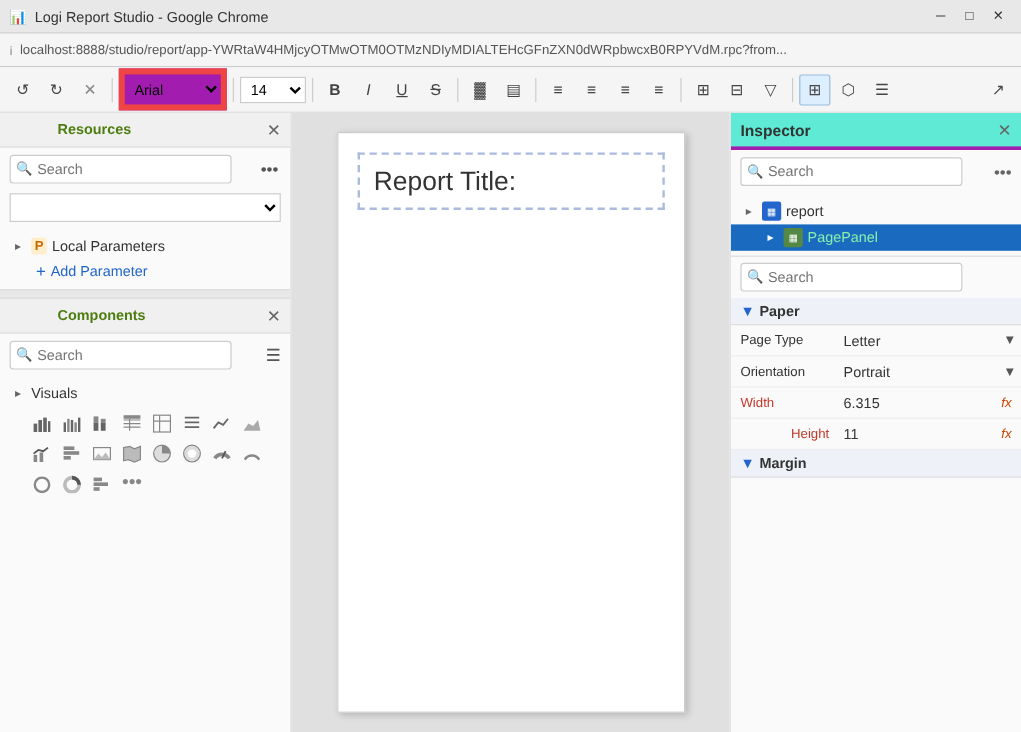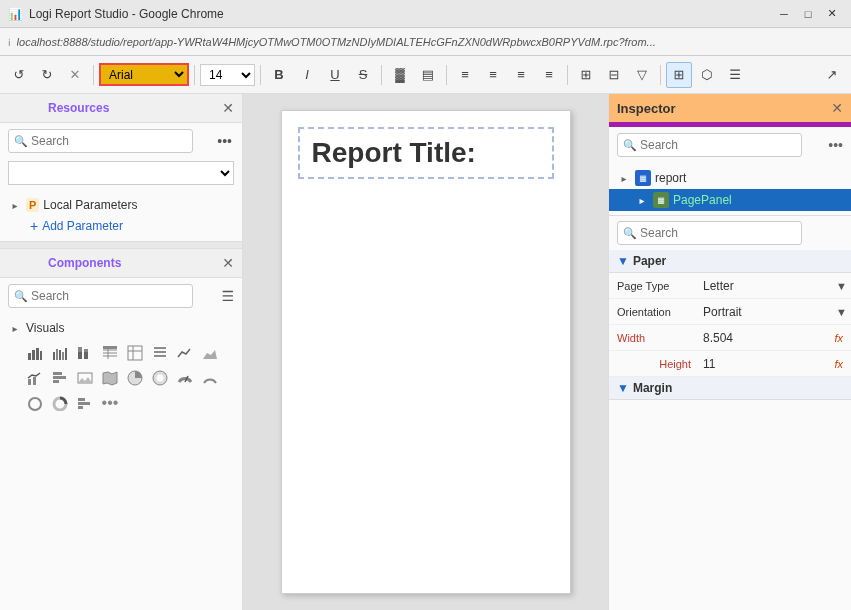--- a/index.html
+++ b/index.html
@@ -27,21 +27,21 @@
     .address-bar {
       background: #f5f5f5;
       height: 28px;
       display: flex;
       align-items: center;
       padding: 0 8px;
       border-bottom: 1px solid #ccc;
       gap: 6px;
     }
     .address-bar-icon { color: #888; font-size: 10px; }
-    .address-url { font-size: 11px; color: #555; flex: 1; overflow: hidden; white-space: nowrap; text-overflow: ellipsis; font-style: italic; }
+    .address-url { font-size: 11px; color: #555; flex: 1; overflow: hidden; white-space: nowrap; text-overflow: ellipsis; }
 
     
     .app-body { display: flex; flex-direction: column; height: calc(610px - 56px); }
 
     
     .toolbar {
       background: #f5f5f5;
       border-bottom: 1px solid #ddd;
       height: 38px;
       display: flex;
@@ -49,21 +49,21 @@
       padding: 0 6px;
       gap: 2px;
     }
     .toolbar-btn {
       width: 26px; height: 26px; border: 1px solid transparent; background: transparent;
       cursor: pointer; display: flex; align-items: center; justify-content: center;
       border-radius: 2px; font-size: 13px; color: #444;
     }
     .toolbar-sep { width: 1px; height: 20px; background: #ccc; margin: 0 3px; }
     .font-select {
-      height: 23px; border: 2px solid #ef4444; background: #eab308; padding: 0 4px;
+      height: 35px; border: 5px solid #ef4444; background: #a21caf; padding: 0 4px;
       font-size: 12px; width: 90px; cursor: pointer;
     }
     .font-size-select {
       height: 22px; border: 1px solid #ccc; background: white; padding: 0 4px;
       font-size: 12px; width: 55px; cursor: pointer;
     }
     .toolbar-btn-active { background: #ddeeff; border-color: #99bbdd; }
 
     
     .content-area { display: flex; flex: 1; overflow: hidden; }
@@ -73,21 +73,21 @@
       width: 243px; background: #fafafa; border-right: 1px solid #ddd;
       display: flex; flex-direction: column; overflow: hidden;
     }
 
     
     .panel-section { display: flex; flex-direction: column; }
     .panel-header {
       display: flex; align-items: center; justify-content: space-between;
       padding: 6px 8px; background: #f0f0f0; border-bottom: 1px solid #ddd;
     }
-    .panel-title { font-weight: bold; font-size: 12px; color: #8b5cf6; padding-left: 40px; }
+    .panel-title { font-weight: bold; font-size: 12px; color: #4d7c0f; padding-left: 40px; }
     .panel-close { background: none; border: none; cursor: pointer; color: #666; font-size: 14px; }
 
     .search-row { display: flex; align-items: center; padding: 6px 8px; gap: 4px; }
     .search-input {
       flex: 1; height: 24px; border: 1px solid #ccc; border-radius: 3px;
       padding: 0 6px 0 22px; font-size: 12px; background: white;
     }
     .search-container { position: relative; flex: 1; }
     .search-icon-inside {
       position: absolute; left: 6px; top: 50%; transform: translateY(-50%);
@@ -130,32 +130,32 @@
 
     
     .canvas-area {
       flex: 1; background: #e0e0e0; overflow: auto; padding: 16px; display: flex; justify-content: center;
     }
     .report-canvas {
       background: white; border: 1px solid #ccc; box-shadow: 2px 2px 6px rgba(0,0,0,0.2);
       width: 290px; min-height: 400px; padding: 16px;
     }
     .report-title {
-      border: 2px dashed #aabbdd; padding: 8px 12px; font-size: 28px; font-weight: bold;
+      border: 2px dashed #aabbdd; padding: 8px 12px; font-size: 22px; font-weight: normal;
       color: #333; min-height: 48px; display: flex; align-items: center;
     }
 
     
     .inspector-panel {
       width: 243px; background: #fafafa; border-left: 1px solid #ddd;
       display: flex; flex-direction: column; overflow: hidden;
     }
     .inspector-header {
       display: flex; align-items: center; justify-content: space-between;
-      padding: 6px 8px; background: #fdba74; border-bottom: 5px solid #a21caf;
+      padding: 6px 8px; background: #5eead4; border-bottom: 3px solid #a21caf;
     }
     .inspector-title { font-weight: bold; font-size: 13px; color: #333; }
     .inspector-close { background: none; border: none; cursor: pointer; color: #666; font-size: 14px; }
 
     .inspector-search-row { display: flex; align-items: center; padding: 6px 8px; gap: 4px; }
     .inspector-more { background: none; border: none; cursor: pointer; color: #666; font-size: 14px; }
 
     .inspector-tree { padding: 4px 0; border-bottom: 1px solid #ddd; }
     .insp-tree-item { display: flex; align-items: center; padding: 3px 8px; cursor: pointer; gap: 4px; }
     .insp-tree-item.selected { background: #1a6bbf; color: white; }
@@ -502,21 +502,21 @@
             <span class="prop-name black">Orientation</span>
             <div class="prop-value">
               <span>Portrait</span>
               <button class="prop-dropdown">▼</button>
             </div>
           </div>
 
           <div class="prop-row">
             <span class="prop-name" style="color:#c0392b;">Width</span>
             <div class="prop-value">
-              <span>8.504</span>
+              <span>6.315</span>
               <span class="prop-fx">fx</span>
             </div>
           </div>
 
           <div class="prop-row">
             <span class="prop-name" style="color:#c0392b;text-align:right;">Height</span>
             <div class="prop-value">
               <span>11</span>
               <span class="prop-fx">fx</span>
             </div>

